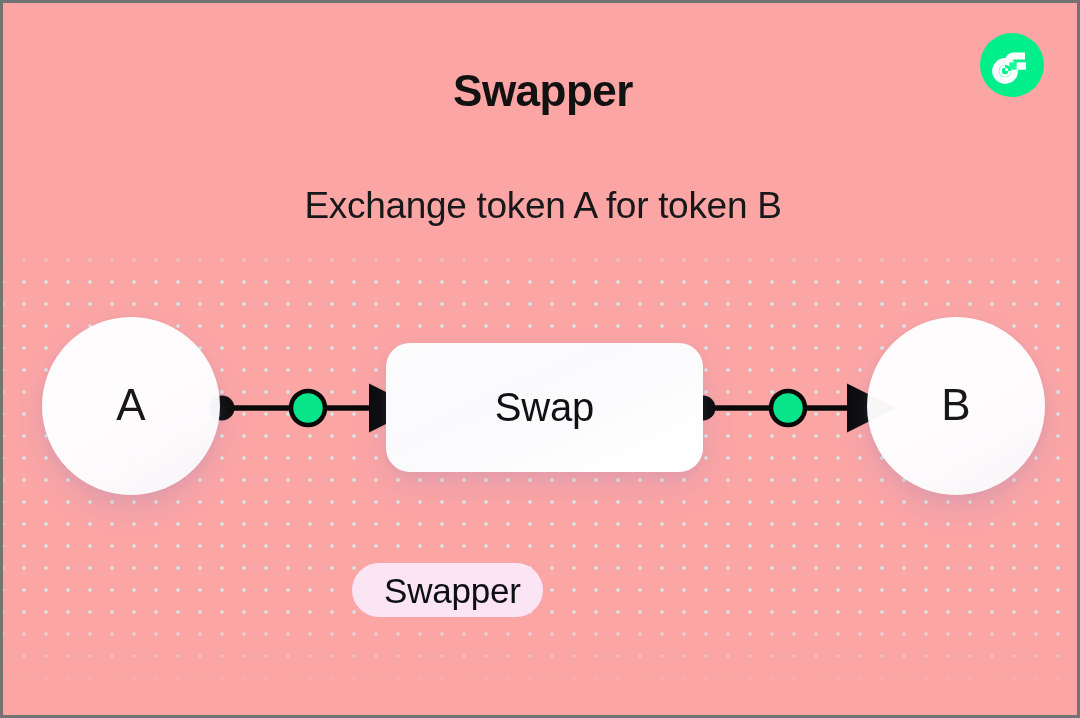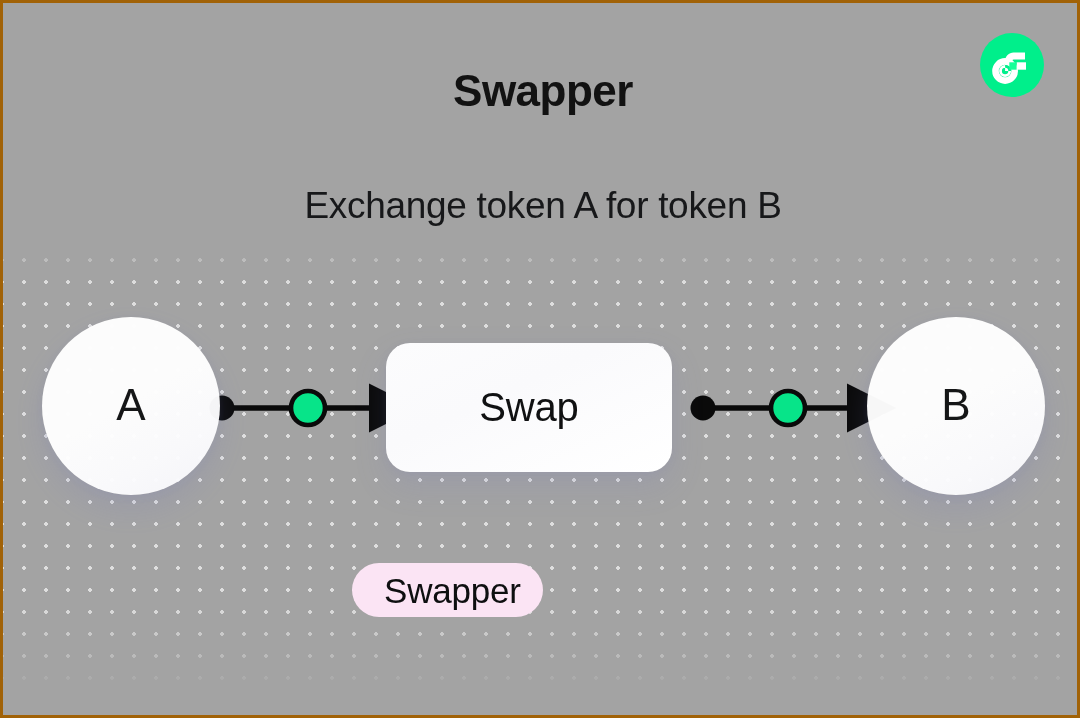--- a/index.html
+++ b/index.html
@@ -11,22 +11,22 @@
   body {
     font-family: "Liberation Sans", sans-serif;
   }
 
   
   .canvas {
     position: relative;
     width: 1080px;
     height: 718px;
     box-sizing: border-box;
-    background: #a3a3a3;
-    border: 3px solid #a16207;
+    background: #fca5a5;
+    border: 3px solid #737373;
     overflow: hidden;
   }
 
   
   .dot-grid {
     position: absolute;
     left: 0;
     top: 240px;
     width: 1080px;
     height: 450px;
@@ -110,21 +110,21 @@
     color: #111213;
     letter-spacing: 0px;
     line-height: 1;
     margin-top: -2px;
   }
 
   .swap-box {
     position: absolute;
     left: 383px;
     top: 340px;
-    width: 286px;
+    width: 317px;
     height: 129px;
     border-radius: 24px;
     background: linear-gradient(155deg, #fcfcfd 0%, #fafafc 40%, #ffffff 100%);
     box-shadow: 0 14px 32px rgba(120,125,190,0.17),
                 0 2px 8px rgba(120,125,190,0.09);
     display: flex;
     align-items: center;
     justify-content: center;
   }
   .swap-label {

